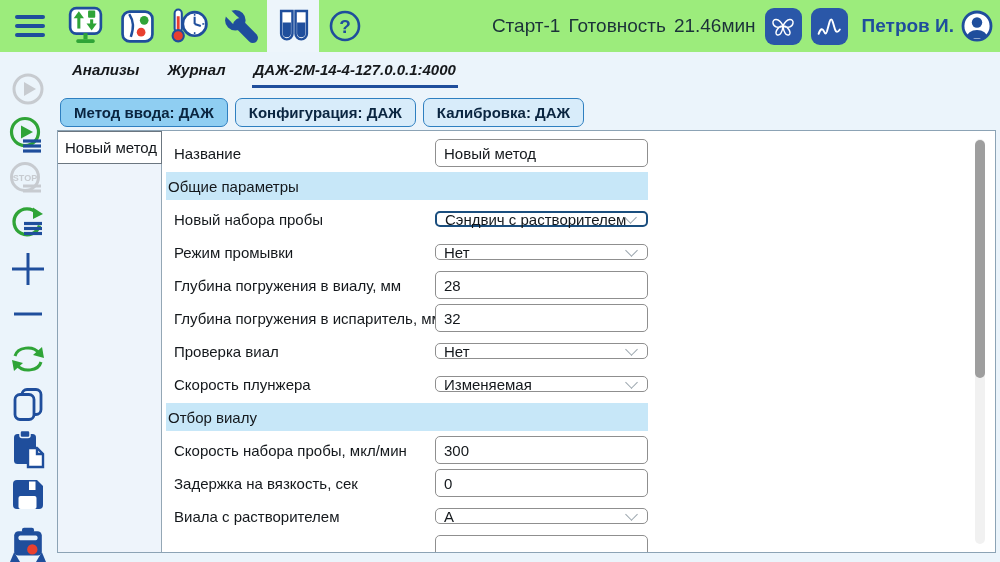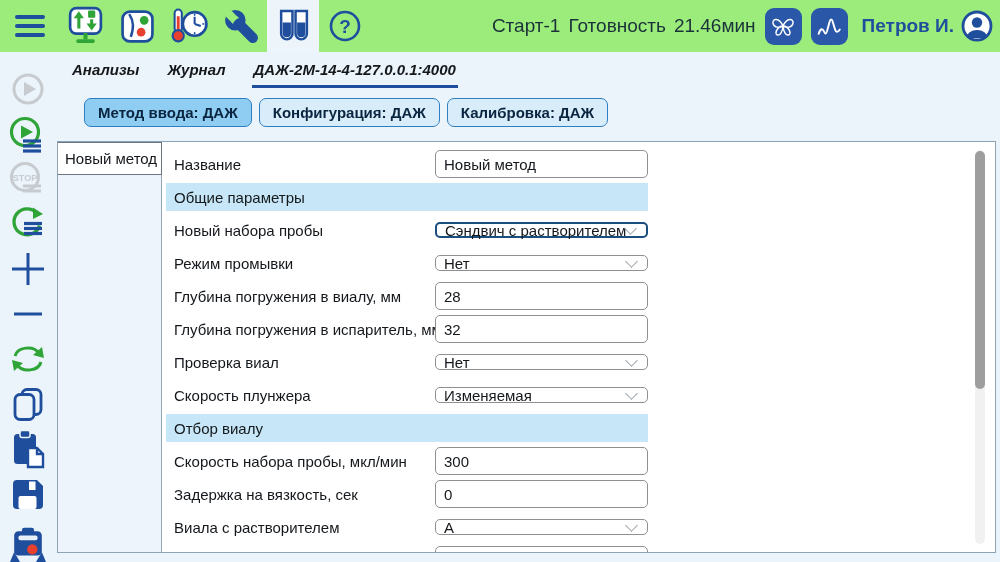--- a/index.html
+++ b/index.html
@@ -34,42 +34,42 @@
   .tabs { display:flex; gap:24px; padding-left:15px; height:36px; align-items:flex-start;font-style:italic; }
   .tab { font-size:15px; font-weight:bold; color:#15181B; padding:3px 2px 7px 2px;
     border-bottom:3px solid transparent; cursor:pointer; white-space:nowrap; }
   .tab.active { border-bottom-color:#1F4E9C; }
 
   
   .mbtns { display:flex; gap:7px; padding-left:5px; margin-top:4px; height:29px; }
   .mbtn { border:1.5px solid #2E7FC0; border-radius:7px; background:#D8ECFA; color:#0A2540;
     font-weight:bold; font-size:15px; padding:0 13px; display:flex; align-items:center; cursor:pointer;
     font-family:inherit; white-space:nowrap; }
-  .mbtn.active { background:#8FCEF2;margin-left:24px; }
-
-  
-  .panel { flex:1; margin:14px 4px 9px 2px; background:#fff; border:1px solid #8CA3B5;
+  .mbtn.active { background:#8FCEF2; }
+
+  
+  .panel { flex:1; margin:3px 4px 9px 2px; background:#fff; border:1px solid #8CA3B5;
     display:flex; position:relative; overflow:hidden; }
   .tabcol { width:104px; flex:0 0 104px; background:#EEF4FB; border-right:1px solid #94A7B5; position:relative; }
   .method-tab { position:absolute; top:0; left:0; width:104px; height:33px; background:#fff;
     border:1px solid #6B7680; border-left:none; display:flex; align-items:center; padding-left:7px;
     font-size:15px; color:#14181C; cursor:pointer; }
   .formarea { flex:1; padding:8px 0 0 4px; overflow:hidden; }
   .row { height:28px; margin-bottom:5px; display:flex; align-items:center; }
   .lbl { width:269px; padding-left:8px; font-size:15px; color:#14181C; white-space:nowrap; }
   .field { width:213px; height:28px; border:1px solid #8F8F8F; border-radius:5px; background:#fff;
     font-size:15px; color:#14181C; padding:0 8px; font-family:inherit; outline:none; }
   .select { width:213px; height:16px; border:1px solid #8F8F8F; border-radius:5px; background:#fff;
     display:flex; align-items:center; padding:0 8px; font-size:15px; color:#14181C; cursor:pointer; }
   .select.focused { border:2px solid #1A4E7E; }
   .select .val { flex:1; white-space:nowrap; overflow:hidden; }
   .chev { width:9px; height:9px; border-right:1.6px solid #9AA5AD; border-bottom:1.6px solid #9AA5AD;
     transform:rotate(45deg); margin:-4px 3px 0 0; flex:0 0 auto; }
   .section { height:28px; background:#C7E7F8; margin:5px 0; width:482px; display:flex;
-    align-items:center; padding-left:8px; font-size:15px; color:#14181C; }
+    align-items:center; padding-left:2px; font-size:15px; color:#14181C; }
   .scrolltrack { position:absolute; right:10px; top:8px; bottom:8px; width:10px;
     background:#F1F1F1; border-radius:5px; }
   .scrollthumb { position:absolute; top:1px; left:0; width:10px; height:238px;
     background:#9E9E9E; border-radius:5px; cursor:pointer; }
 </style>
 </head>
 <body>
 
 <div class="topbar">
   <div class="hamburger">

